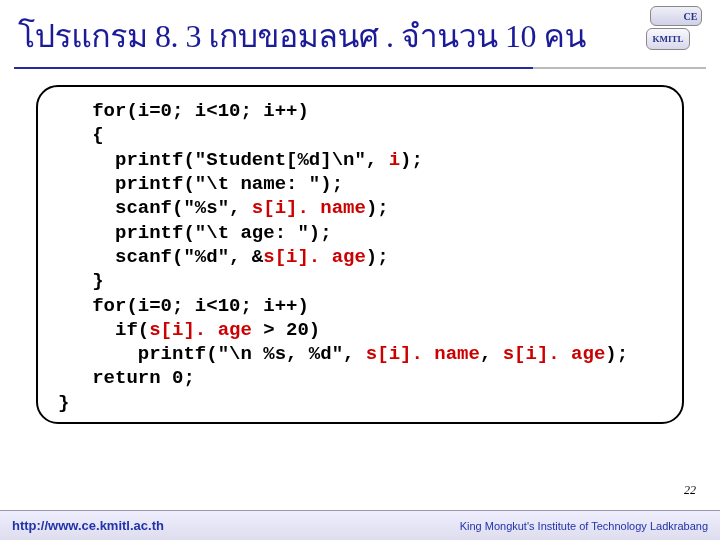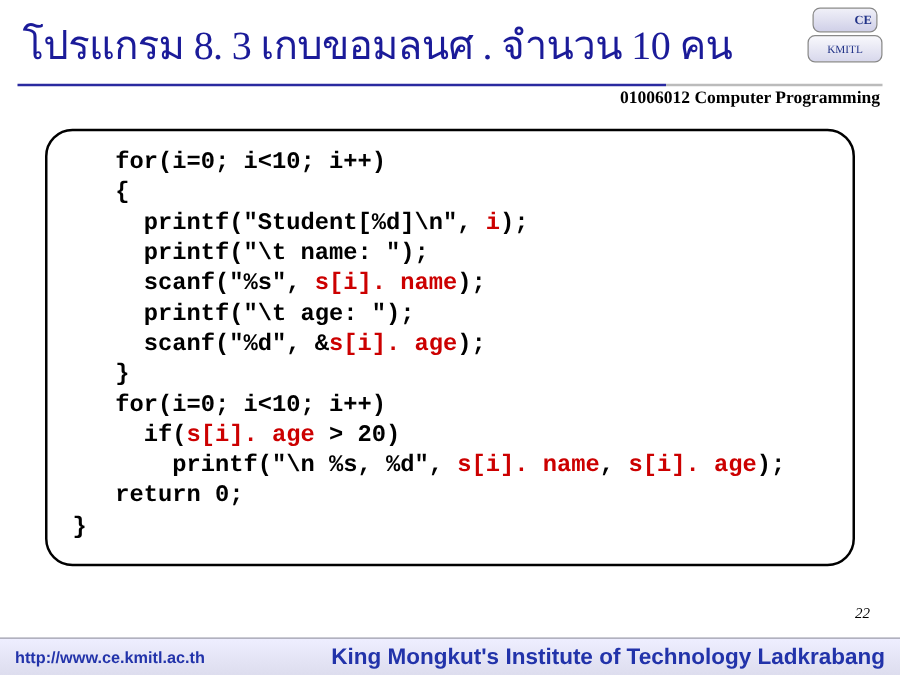--- a/index.html
+++ b/index.html
@@ -3,48 +3,47 @@
 <meta charset="utf-8">
 <style>
   * { margin: 0; padding: 0; box-sizing: border-box; }
   html, body { width: 720px; height: 540px; font-family: "Times New Roman", serif; background: #fff; overflow: hidden; }
   .slide { position: relative; width: 720px; height: 540px; }
   .header { position: relative; padding: 10px 18px 0 18px; }
   .title { font-size: 32px; font-weight: normal; color: #1b1b99; letter-spacing: -0.5px; }
   .title-wrap { position: relative; }
   .logo { position: absolute; right: 14px; top: 6px; width: 60px; height: 46px; }
   .logo-top { width: 52px; height: 20px; background: linear-gradient(#f0f0f8,#d0d0e8); border: 1px solid #888; border-radius: 6px; font-size: 10px; font-weight: bold; color: #223388; display: flex; align-items: center; justify-content: center; margin: 0 auto; padding-left: 29px; }
-  .logo-bot { width: 60px; height: 22px; background: linear-gradient(#f8f8fc,#d8d8ec); border: 1px solid #888; border-radius: 6px; font-size: 9px; font-weight: normal; color: #223388; display: flex; align-items: center; justify-content: center; margin-top: 2px; }
+  .logo-bot { width: 44px; height: 22px; background: linear-gradient(#f8f8fc,#d8d8ec); border: 1px solid #888; border-radius: 6px; font-size: 9px; font-weight: bold; color: #223388; display: flex; align-items: center; justify-content: center; margin-top: 2px; }
   .hr { height: 2px; background: linear-gradient(to right, #2a2aa0 75%, #bbb 75%, #bbb 100%); margin: 6px 14px 0 14px; }
   .course { text-align: right; font-size: 14px; font-weight: bold; padding: 2px 16px 0 0; }
-  .codebox { margin: 16px 36px 0 36px; border: 2px solid #000; border-radius: 22px; padding: 12px 20px 18px 20px; }
+  .codebox { margin: 16px 36px 0 36px; border: 2px solid #000; border-radius: 22px; padding: 12px 20px 7px 20px; }
   .codebox pre { font-family: "Courier New", monospace; font-size: 19px; font-weight: bold; line-height: 1.28; white-space: pre; }
   .k-red { color: #cc0000; }
   .pgnum { position: absolute; right: 24px; bottom: 42px; font-size: 12px; font-style: italic; }
   .footer { position: absolute; left: 0; right: 0; bottom: 0; height: 30px; background: linear-gradient(#eef, #dde); border-top: 1px solid #99a; display: flex; align-items: center; justify-content: space-between; padding: 0 12px; font-family: Arial, sans-serif; text-align: right; }
   .footer .url { color: #2233aa; font-size: 13px; font-weight: bold; }
-  .footer .inst { color: #2233aa; font-size: 18px; font-weight: bold; }
+  .footer .inst { color: #2233aa; font-size: 11px; font-weight: normal; }
 </style>
 </head>
 <body>
 
 <div class="slide">
 
   <div class="header">
     <div class="title-wrap">
       <div class="title">โปรแกรม  8. 3 เกบขอมลนศ  . จำนวน  10 คน</div>
     </div>
     <div class="logo">
       <div class="logo-top">CE</div>
       <div class="logo-bot">KMITL</div>
     </div>
   </div>
 
   <div class="hr"></div>
-  <div class="course">01006012 Computer Programming</div>
 
   <div class="codebox">
 <pre><span>   for(i=0; i&lt;10; i++)</span>
 <span>   {</span>
 <span>     printf("Student[%d]\n", </span><span class="k-red">i</span><span>);</span>
 <span>     printf("\t name: ");</span>
 <span>     scanf("%s", </span><span class="k-red">s[i]. name</span><span>);</span>
 <span>     printf("\t age: ");</span>
 <span>     scanf("%d", &amp;</span><span class="k-red">s[i]. age</span><span>);</span>
 <span>   }</span>

